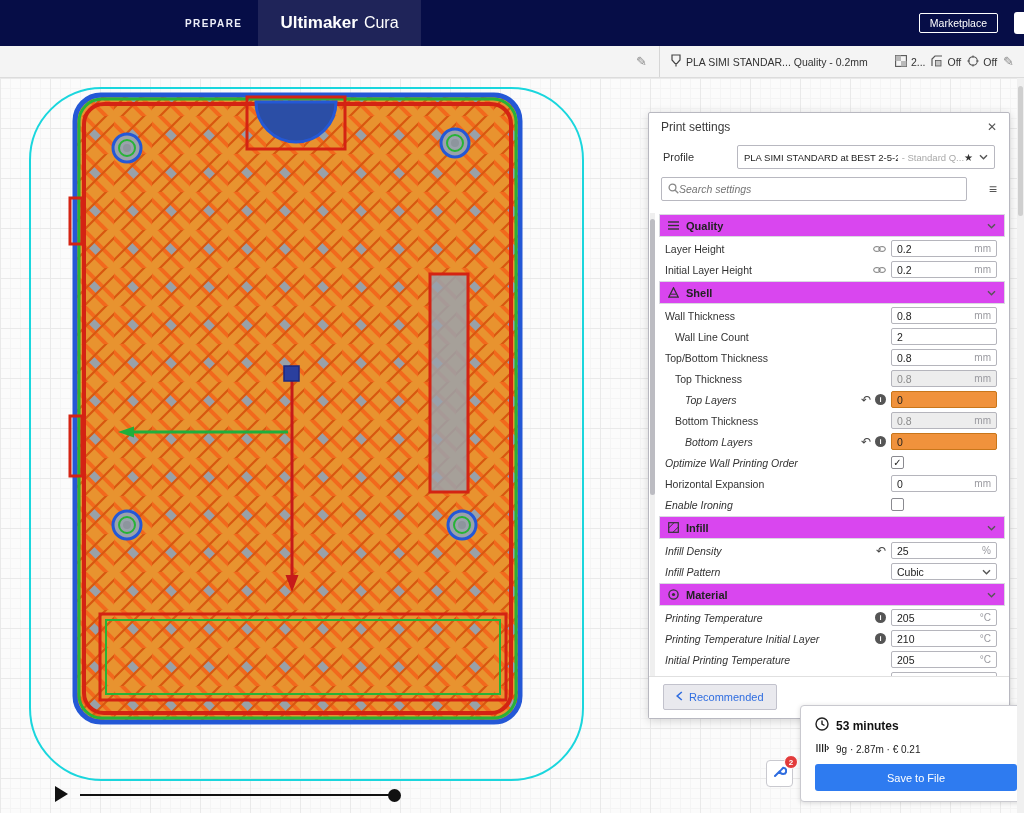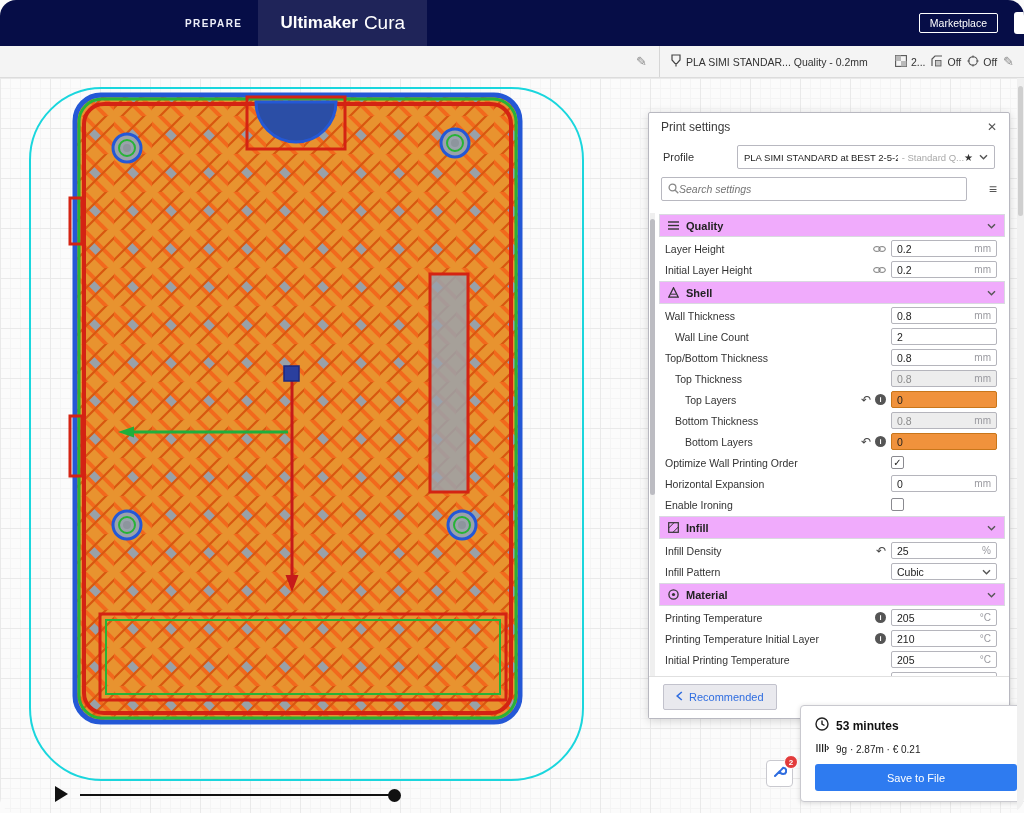--- a/index.html
+++ b/index.html
@@ -1,24 +1,24 @@
 <!DOCTYPE html>
 <html><head>
 <meta charset="utf-8">
 <style>
   * { margin:0; padding:0; box-sizing:border-box; }
   html,body { width:1024px; height:813px; overflow:hidden; font-family:"Liberation Sans", sans-serif; background:#fbfbfb; }
-  .stage { position:relative; width:1024px; height:813px; overflow:hidden;border-radius:16px; }
+  .stage { position:relative; width:1024px; height:813px; overflow:hidden; }
 
   
   .header { position:absolute; top:0; left:0; width:1024px; height:46px; background:#060d47; display:flex; align-items:center; z-index:30; }
   .prepare { margin-left:185px; color:#eceef8; font-size:10px; font-weight:bold; letter-spacing:1.4px; cursor:pointer; }
   .logo-tab { margin-left:16px; height:46px; padding:7px 22px; background:#1f2459; display:flex; align-items:center; }
   .brand-bold { color:#fff; font-size:17px; font-weight:700; }
-  .brand-light { color:#fff; font-size:19px; font-weight:300; margin-left:6px; }
+  .brand-light { color:#fff; font-size:16px; font-weight:300; margin-left:6px; }
   .marketplace { margin-left:auto; margin-right:16px; border:1px solid #fff; border-radius:2px; color:#fff; font-size:10.5px; padding:3px 10px; cursor:pointer; }
   .account-btn { width:16px; height:22px; background:#fff; border-radius:3px; margin-right:-6px; }
 
   
   .subbar { position:absolute; top:46px; left:0; width:1024px; height:32px; background:#f4f4f4; border-bottom:1px solid #dcdcdc; display:flex; align-items:stretch; z-index:29; }
   .subbar-left { flex:1; display:flex; align-items:center; justify-content:flex-end; padding-right:12px; }
   .subbar-div { width:1px; background:#d6d6d6; }
   .subbar-right { width:364px; display:flex; align-items:center; gap:6px; padding:0 10px; font-size:10.5px; color:#333; }
   .pencil { color:#8a8a8a; font-size:13px; cursor:pointer; }
   .cfg-item { display:flex; align-items:center; gap:4px; cursor:pointer; white-space:nowrap; }
@@ -57,28 +57,28 @@
   .search-row { position:absolute; top:64px; left:0; right:0; height:24px; }
   .search-box { position:absolute; left:12px; top:0; width:306px; height:24px; border:1px solid #b8b8c0; border-radius:2px; background:#fff; display:flex; align-items:center; padding:0 6px; }
   .search-box input { border:none; outline:none; flex:1; font-size:10.5px; font-style:italic; color:#555; font-family:"Liberation Sans",sans-serif; background:transparent; }
   .hamburger { position:absolute; right:12px; top:4px; font-size:14px; color:#555; cursor:pointer; }
 
   .list-wrap { position:absolute; top:100px; left:0; right:0; height:465px; overflow:hidden; }
   .list-scrollbar { position:absolute; left:1px; top:0; width:5px; height:100%; background:#efefef; }
   .list-thumb { position:absolute; left:0; top:6px; width:5px; height:276px; background:#bcbcc2; border-radius:3px; }
   .settings-list { position:absolute; left:8px; right:0; top:0; }
 
-  .sec { display:flex; align-items:center; height:23px; background:#f0abfc; border:1px solid #d9d9e0; margin:1px 4px 1px 2px; padding:0 8px; cursor:pointer; }
+  .sec { display:flex; align-items:center; height:23px; background:#d946ef; border:1px solid #d9d9e0; margin:1px 4px 1px 2px; padding:0 8px; cursor:pointer; }
   .sec-ic { display:flex; margin-right:7px; }
   .sec-lb { font-size:11px; font-weight:bold; color:#222; }
   .sec-ch { margin-left:auto; display:flex; }
 
   .row { display:flex; align-items:center; height:21px; padding:0 12px 0 8px; }
   .row .lb { font-size:10.5px; color:#333; white-space:nowrap; }
-  .row .lb.it { }
+  .row .lb.it { font-style:italic; }
   .row .sp { flex:1; }
   .pre { display:flex; align-items:center; gap:4px; margin-right:5px; }
   .ric { color:#444; font-size:12px; line-height:1; cursor:pointer; }
   .iic { width:11px; height:11px; border-radius:50%; background:#555; color:#fff; font-size:7.5px; font-weight:bold; display:flex; align-items:center; justify-content:center; cursor:pointer; }
   .lic { display:flex; }
   .valbox { width:106px; height:17px; border:1px solid #b5b5bc; border-radius:2px; background:#fff; display:flex; align-items:center; padding:0 5px; cursor:text; }
   .valbox .v { flex:1; font-size:10.5px; color:#222; }
   .valbox .u { font-size:10px; color:#9a9aa0; }
   .valbox.hl { background:#f0923c; border-color:#c8761a; }
   .valbox.dis { background:#ededed; }

